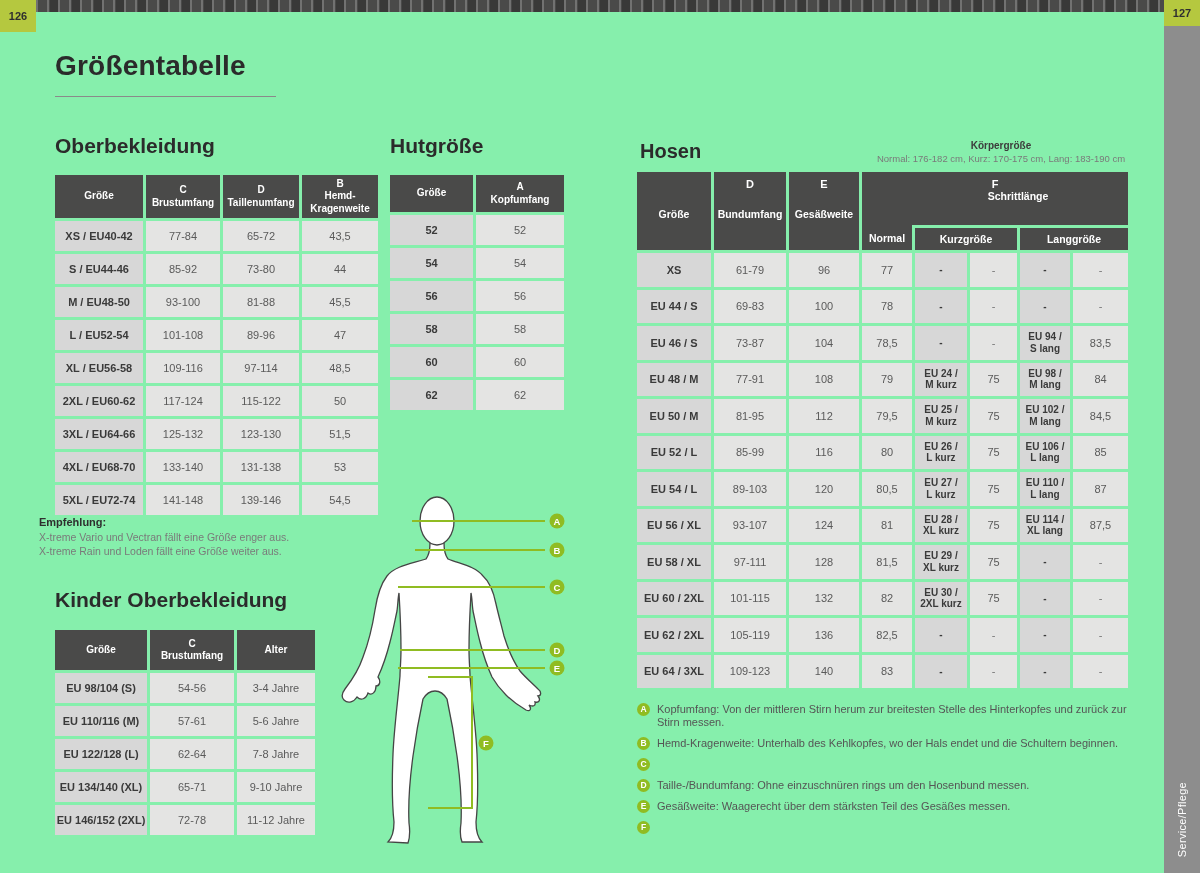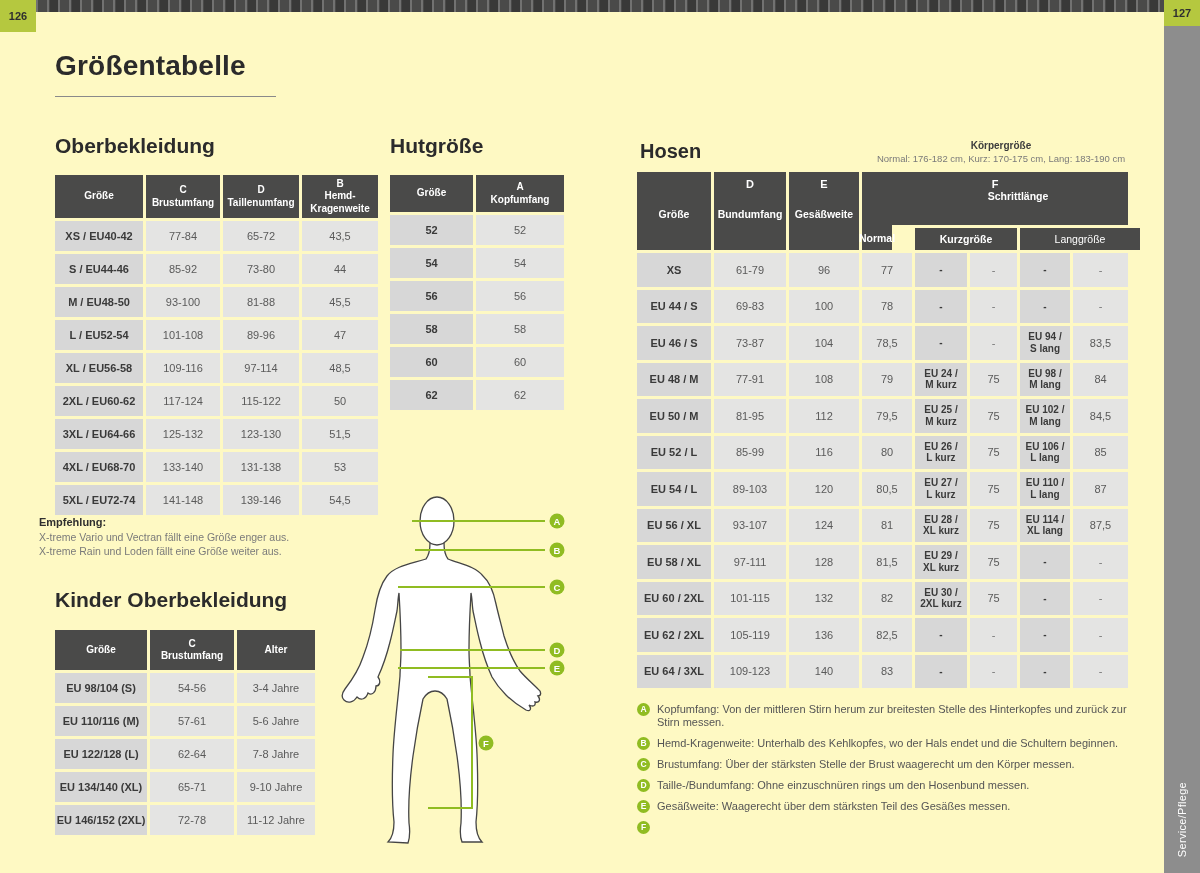--- a/index.html
+++ b/index.html
@@ -1,16 +1,16 @@
 <!DOCTYPE html>
 <html><head>
 <meta charset="utf-8">
 <style>
   html,body{margin:0;padding:0;background:#fff;}
-  #page{position:relative;width:1200px;height:873px;background:#fef9c3;overflow:hidden;
+  #page{position:relative;width:1200px;height:873px;background:#86efac;overflow:hidden;
         font-family:"Liberation Sans",sans-serif;color:#3a3a3a;}
 
   
   .top-band{position:absolute;left:36px;top:0;width:1128px;height:12px;
     background:
       repeating-linear-gradient(90deg, rgba(255,255,255,.22) 0 2px, rgba(255,255,255,0) 2px 11px),
       repeating-linear-gradient(90deg, #4a4a49 0 14px, #393938 14px 22px);}
   .page-tab{position:absolute;background:#b5c83f;display:flex;align-items:center;justify-content:center;
     font-size:11px;font-weight:700;color:#2f2f2f;}
   .tab-left{left:0;top:0;width:36px;height:32px;}
@@ -43,26 +43,26 @@
   .hosen-note .t2{font-size:9.5px;color:#7a7a7a;margin-top:2px;white-space:nowrap;}
   .hosen-head{position:absolute;left:637px;top:172px;width:491px;height:78px;}
   .hh{position:absolute;background:#4a4a49;color:#fff;}
   .hh .hl{position:absolute;top:6px;left:0;width:100%;text-align:center;font-size:11px;font-weight:700;}
   .hh .hn{position:absolute;top:36px;left:0;width:100%;text-align:center;font-size:10.5px;font-weight:700;white-space:nowrap;}
   .hh-g{left:0;top:0;width:74px;height:78px;}
   .hh-d{left:77px;top:0;width:72px;height:78px;}
   .hh-e{left:152px;top:0;width:70px;height:78px;}
   .hh-f{left:225px;top:0;width:266px;height:53px;}
   .hh-f .hn{top:18px;padding-left:23px;}
-  .hh-normal{left:225px;top:53px;width:30px;height:25px;display:flex;align-items:center;justify-content:center;
+  .hh-normal{left:225px;top:53px;width:50px;height:25px;display:flex;align-items:center;justify-content:center;
     font-size:10.5px;font-weight:700;}
   .hh-kurz{left:278px;top:56px;width:102px;height:22px;display:flex;align-items:center;justify-content:center;
     font-size:10.5px;font-weight:700;}
-  .hh-lang{left:383px;top:56px;width:120px;height:22px;display:flex;align-items:center;justify-content:center;
-    font-size:10.5px;font-weight:400;}
+  .hh-lang{left:383px;top:56px;width:108px;height:22px;display:flex;align-items:center;justify-content:center;
+    font-size:10.5px;font-weight:700;}
   .hosen-body{left:637px;top:253px;grid-template-columns:74px 72px 70px 50px 52px 47px 50px 55px;grid-auto-rows:33.5px;}
   .hosen-body .c4,.hosen-body .c6{background:#d7d7d7;color:#3a3a3a;font-weight:700;font-size:10px;line-height:11.5px;}
 
   
   .note{position:absolute;left:39px;top:516px;}
   .note .nh{font-size:11px;font-weight:700;color:#2f2f2f;margin-bottom:3px;}
   .note .nl{font-size:10.5px;color:#7a7a7a;line-height:13.5px;}
   .legend{position:absolute;left:637px;top:703px;width:498px;display:flex;flex-direction:column;gap:8px;}
   .leg-item{display:flex;align-items:flex-start;}
   .leg-badge{flex:0 0 13px;width:13px;height:13px;border-radius:50%;background:#90bc22;color:#fff;
@@ -371,21 +371,20 @@
     <div class="leg-item">
       <span class="leg-badge">A</span>
       <span class="leg-text">Kopfumfang: Von der mittleren Stirn herum zur breitesten Stelle des Hinterkopfes und zurück zur Stirn messen.</span>
     </div>
     <div class="leg-item">
       <span class="leg-badge">B</span>
       <span class="leg-text">Hemd-Kragenweite: Unterhalb des Kehlkopfes, wo der Hals endet und die Schultern beginnen.</span>
     </div>
     <div class="leg-item">
       <span class="leg-badge">C</span>
-      <span class="leg-text">Brustumfang: Über der stärksten Stelle der Brust waagerecht um den Körper messen.</span>
     </div>
     <div class="leg-item">
       <span class="leg-badge">D</span>
       <span class="leg-text">Taille-/Bundumfang: Ohne einzuschnüren rings um den Hosenbund messen.</span>
     </div>
     <div class="leg-item">
       <span class="leg-badge">E</span>
       <span class="leg-text">Gesäßweite: Waagerecht über dem stärksten Teil des Gesäßes messen.</span>
     </div>
     <div class="leg-item">

